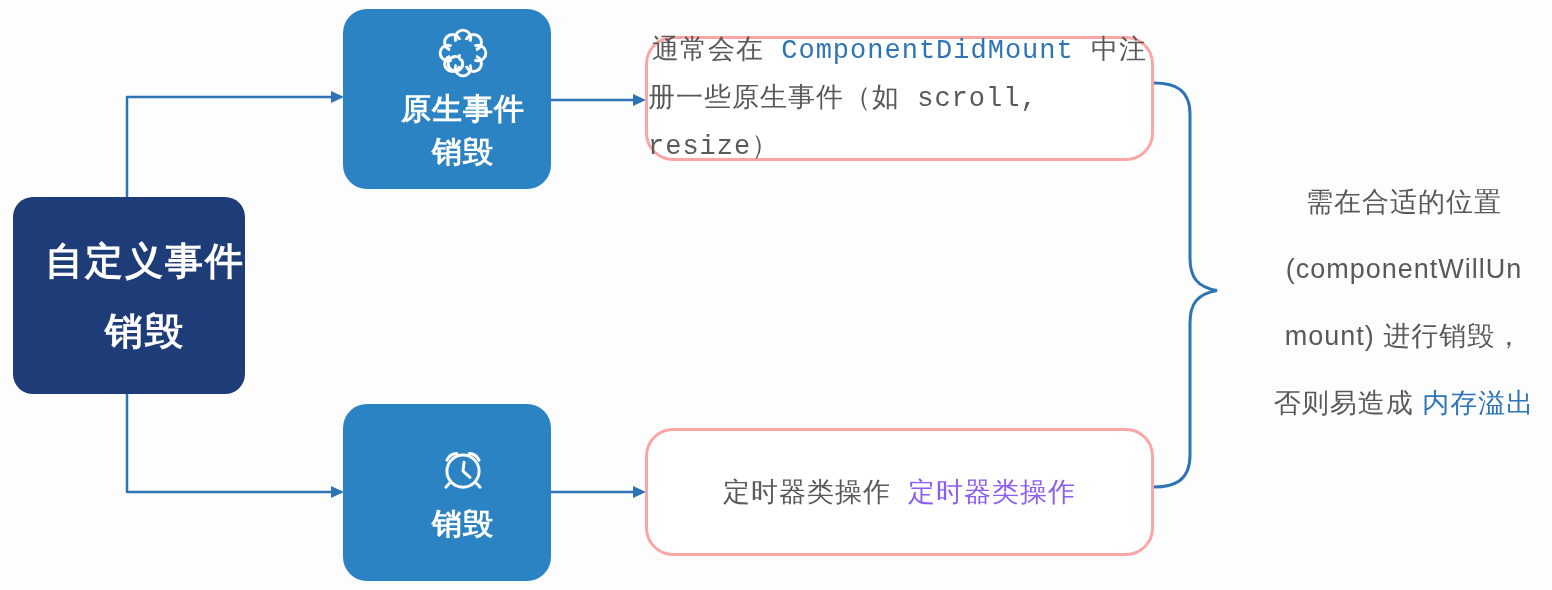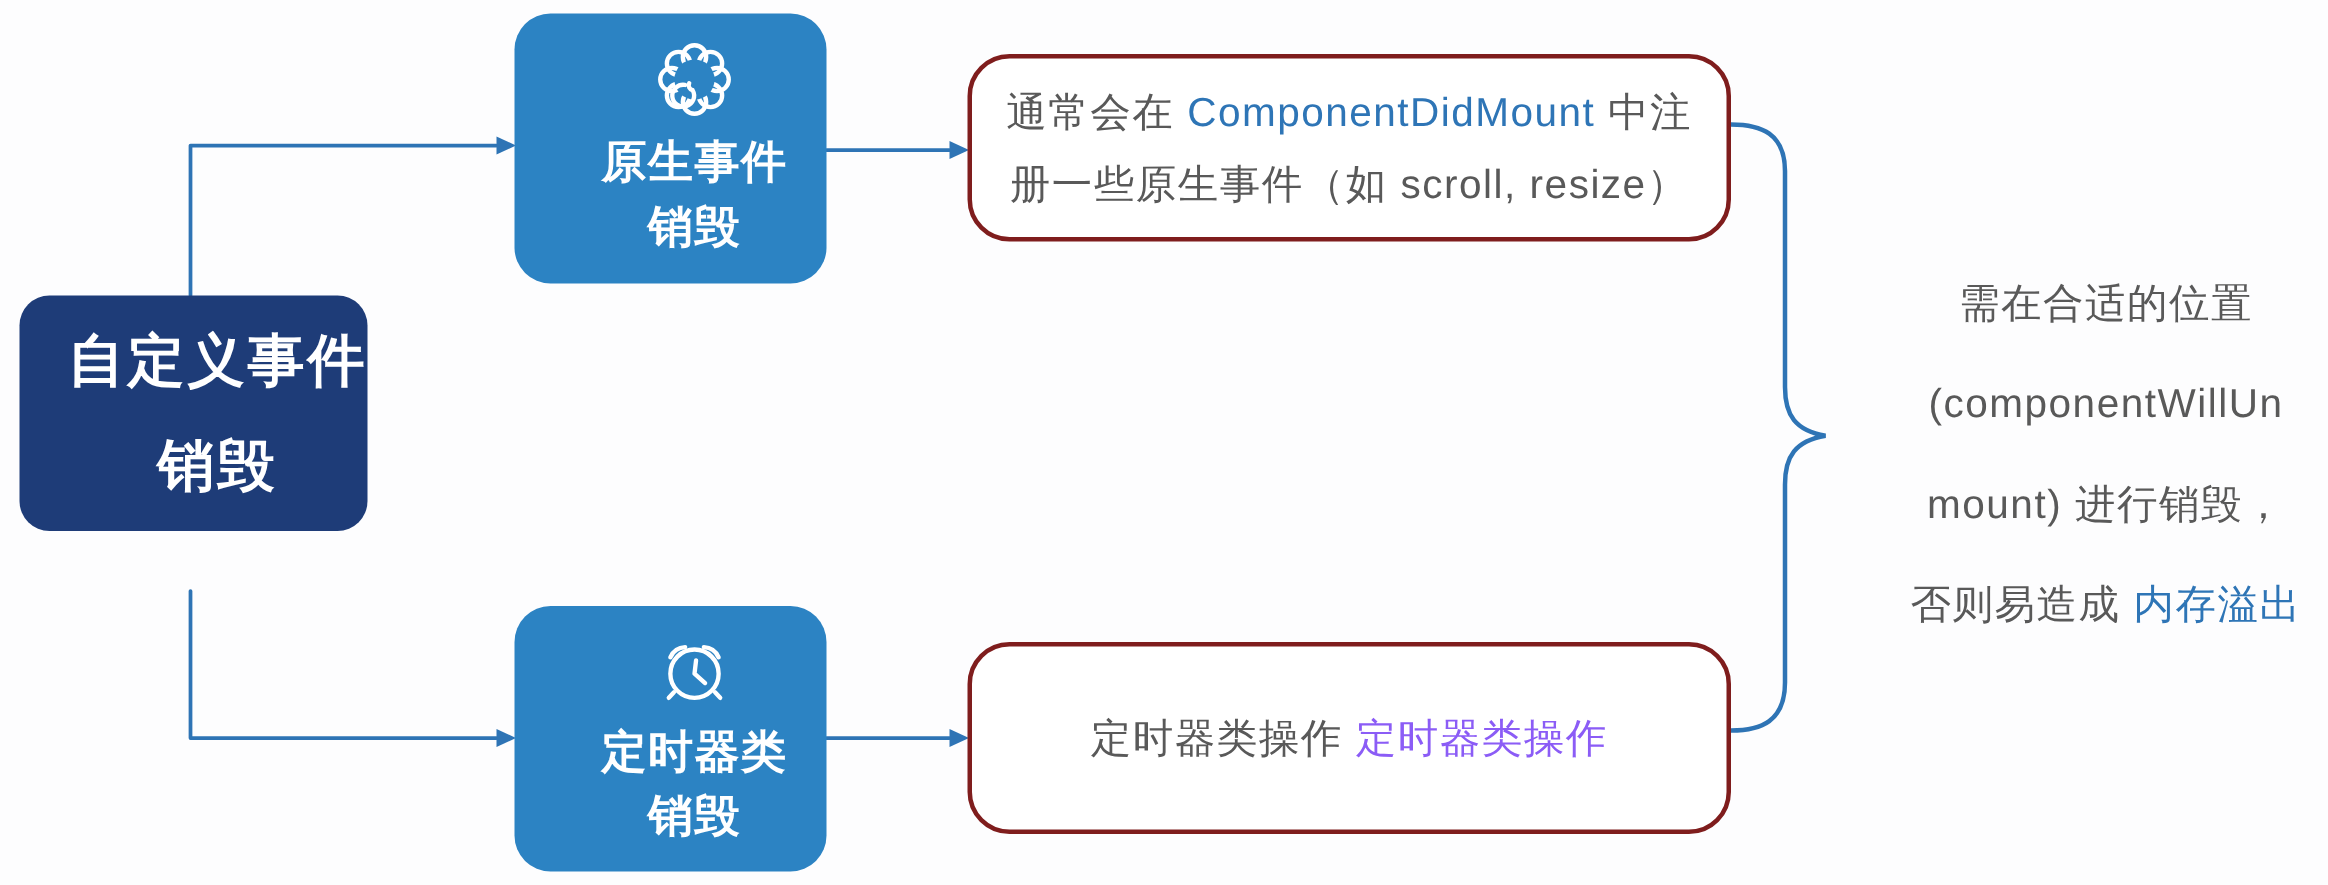--- a/index.html
+++ b/index.html
@@ -5,32 +5,32 @@
   html,body{margin:0;padding:0;background:#ffffff;}
   .canvas{
     position:relative;width:1552px;height:590px;background:#fdfdfe;overflow:hidden;
     font-family:"Liberation Sans",sans-serif;
   }
   .wires{position:absolute;left:0;top:0;width:1552px;height:590px;}
 
   
   .node{position:absolute;display:flex;flex-direction:column;align-items:center;justify-content:center;
         color:#ffffff;text-align:center;box-sizing:border-box;padding-left:32px;}
-  .node-root{left:13px;top:197px;width:232px;height:157px;background:#1e3c78;border-radius:20px;
+  .node-root{left:13px;top:197px;width:232px;height:197px;background:#1e3c78;border-radius:20px;
              font-size:38px;font-weight:bold;letter-spacing:2px;line-height:70px;}
   .node-branch{width:208px;background:#2c83c3;border-radius:24px;
                font-size:30px;font-weight:bold;letter-spacing:1px;line-height:43px;}
   .node-branch-top{left:343px;top:9px;height:180px;}
   .node-branch-bottom{left:343px;top:404px;height:177px;}
   .node-icon{width:54px;height:54px;margin-bottom:7px;}
 
   
-  .note{position:absolute;left:645px;width:509px;background:#ffffff;border:3px solid #7f1d1d;
+  .note{position:absolute;left:645px;width:509px;background:#ffffff;border:3px solid #fca5a5;
         border-radius:28px;box-sizing:border-box;display:flex;flex-direction:column;
-        align-items:center;justify-content:center;color:#595959;font-size:27px;letter-spacing:1px;}
+        align-items:center;justify-content:center;color:#595959;font-size:27px;letter-spacing:1px;font-family:Liberation Mono, monospace;}
   .note-top{top:36px;height:125px;line-height:48px;}
   .note-bottom{top:428px;height:128px;}
   .t-blue{color:#2e75b6;}
   .t-lightblue{color:#8b5cf6;}
 
   
   .conclusion{position:absolute;left:1268px;top:169px;width:272px;color:#595959;
               font-size:27px;line-height:67px;white-space:nowrap;}
   .c-spaced{letter-spacing:10px;}
   .c-line{letter-spacing:1px;text-align:center;}
@@ -84,21 +84,20 @@
     <svg class="node-icon" viewBox="-26 -26 52 52">
       <g stroke="#ffffff" stroke-width="2.8" fill="none" stroke-linecap="round" stroke-linejoin="round">
         <circle cx="0" cy="3" r="15.5"></circle>
         <path d="M -15.5,-7.5 A 11,11 0 0 1 -6,-14"></path>
         <path d="M 15.5,-7.5 A 11,11 0 0 0 6,-14"></path>
         <path d="M 1,-5.5 L 0,3 L 6.8,9"></path>
         <path d="M -13.2,15 L -16.5,18.5"></path>
         <path d="M 13.2,15 L 16.5,18.5"></path>
       </g>
     </svg>
-    <div>定时器类</div>
     <div>销毁</div>
   </div>
 
   <div class="note note-top">
     <div class="note-line">
       <span>通常会在 </span><span class="t-blue">ComponentDidMount</span><span> 中注</span>
     </div>
     <div class="note-line">册一些原生事件（如 scroll, resize）</div>
   </div>
 

